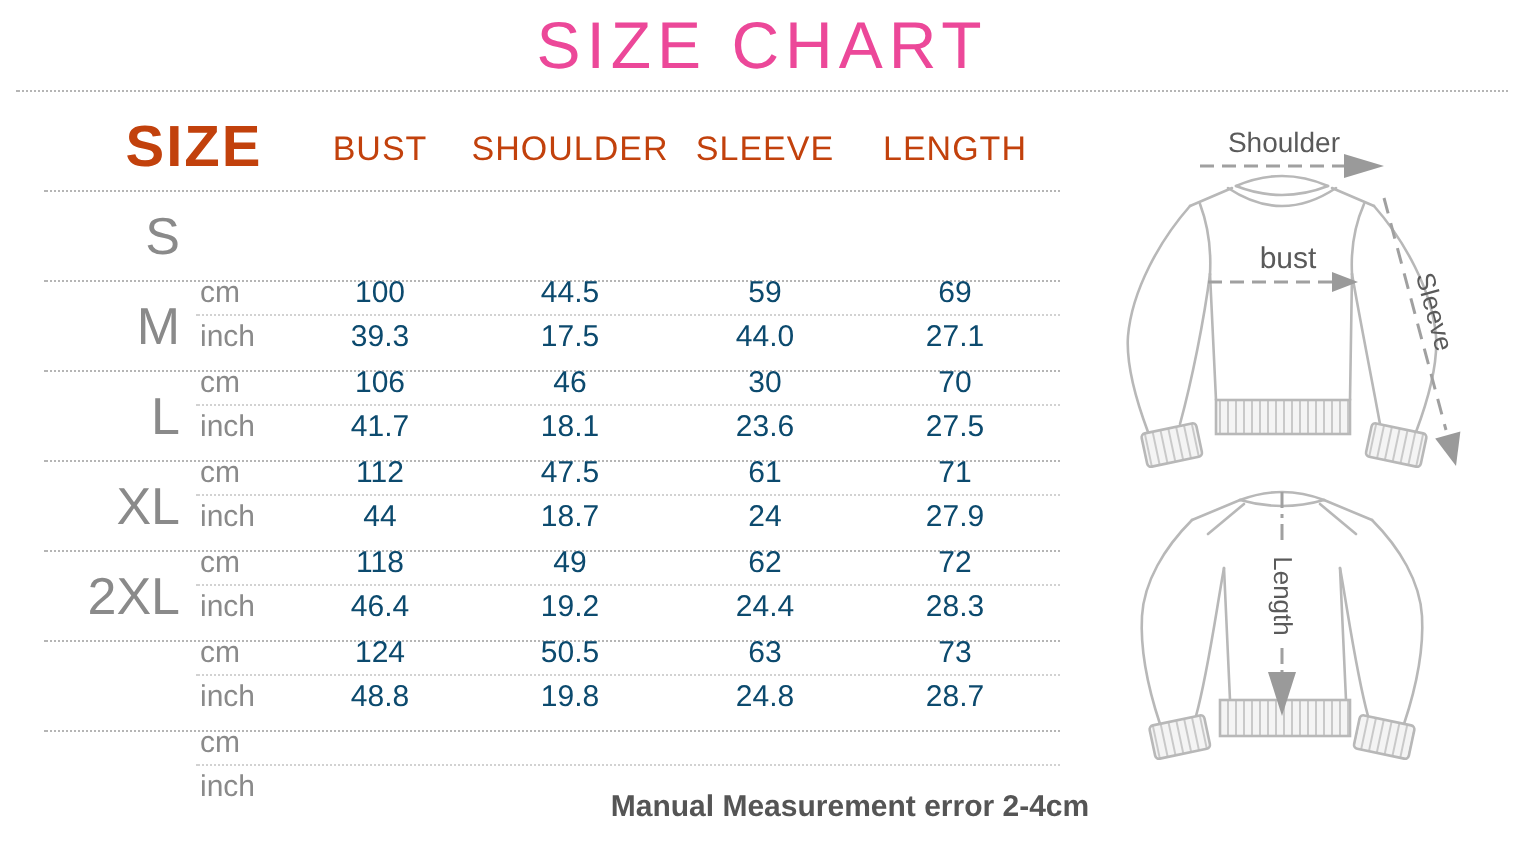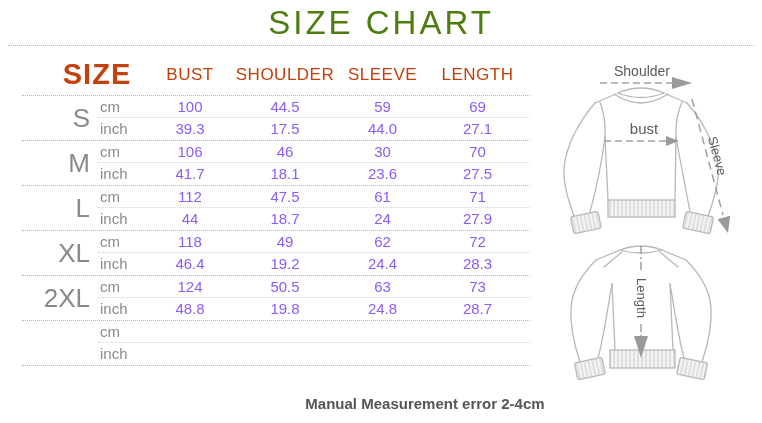--- a/index.html
+++ b/index.html
@@ -8,44 +8,44 @@
     position:relative;
     background:#ffffff;
     font-family:"Liberation Sans", sans-serif;
     color:#666;
     overflow:hidden;
   }
   .title {
     position:absolute; top:4px; left:0; width:762px;
     text-align:center;
     font-size:33px; font-weight:500; letter-spacing:3px;
-    color:#4d7c0f;
+    color:#ec4899;
   }
   .title-rule {
     position:absolute; top:45px; left:8px; width:746px;
     border-top:1px dotted #b5b5b5;
   }
   .sizetable {
     position:absolute; left:22px; top:54px; width:508px;
     border-bottom:1px dotted #b5b5b5;
   }
   .thead { display:flex; height:41px; align-items:center; }
   .th { text-align:center; color:#c2410c; font-size:17px; font-weight:500; letter-spacing:0.5px; }
   .th.h-size { width:128px; font-size:29px; font-weight:bold; letter-spacing:1px; padding-left:22px; }
   .h-bust { width:80px; } .h-shoulder { width:110px; } .h-sleeve { width:85px; } .h-length { width:105px; }
   .grp { display:flex; border-top:1px dotted #b5b5b5; height:45px; }
   .size-cell {
     width:76px; text-align:right; padding-right:8px;
     font-size:26px; color:#8a8a8a; line-height:45px;
   }
-  .grp-rows { width:432px; }
+  .grp-rows { width:432px;margin-top:40px; }
   .u-row { display:flex; height:22px; line-height:22px; font-size:15px; }
   .u-row.cm { border-bottom:1px dotted #d2d2d2; }
   .u-row .unit { width:52px; text-align:left; padding-left:2px; color:#8a8a8a; }
-  .u-row .v { text-align:center; color:#8b5cf6; }
+  .u-row .v { text-align:center; color:#0c4a6e; }
   .v-bust { width:80px; } .v-shoulder { width:110px; } .v-sleeve { width:85px; } .v-length { width:105px; }
   .front-svg { position:absolute; left:560px; top:50px; }
   .back-svg  { position:absolute; left:560px; top:236px; }
   .footnote {
     position:absolute; top:395px; left:0; width:762px;
     text-align:center; font-size:15px; font-weight:bold; color:#555;margin-left:44px;
   }
   svg text { font-family:"Liberation Sans", sans-serif; }
 </style>
 </head>

